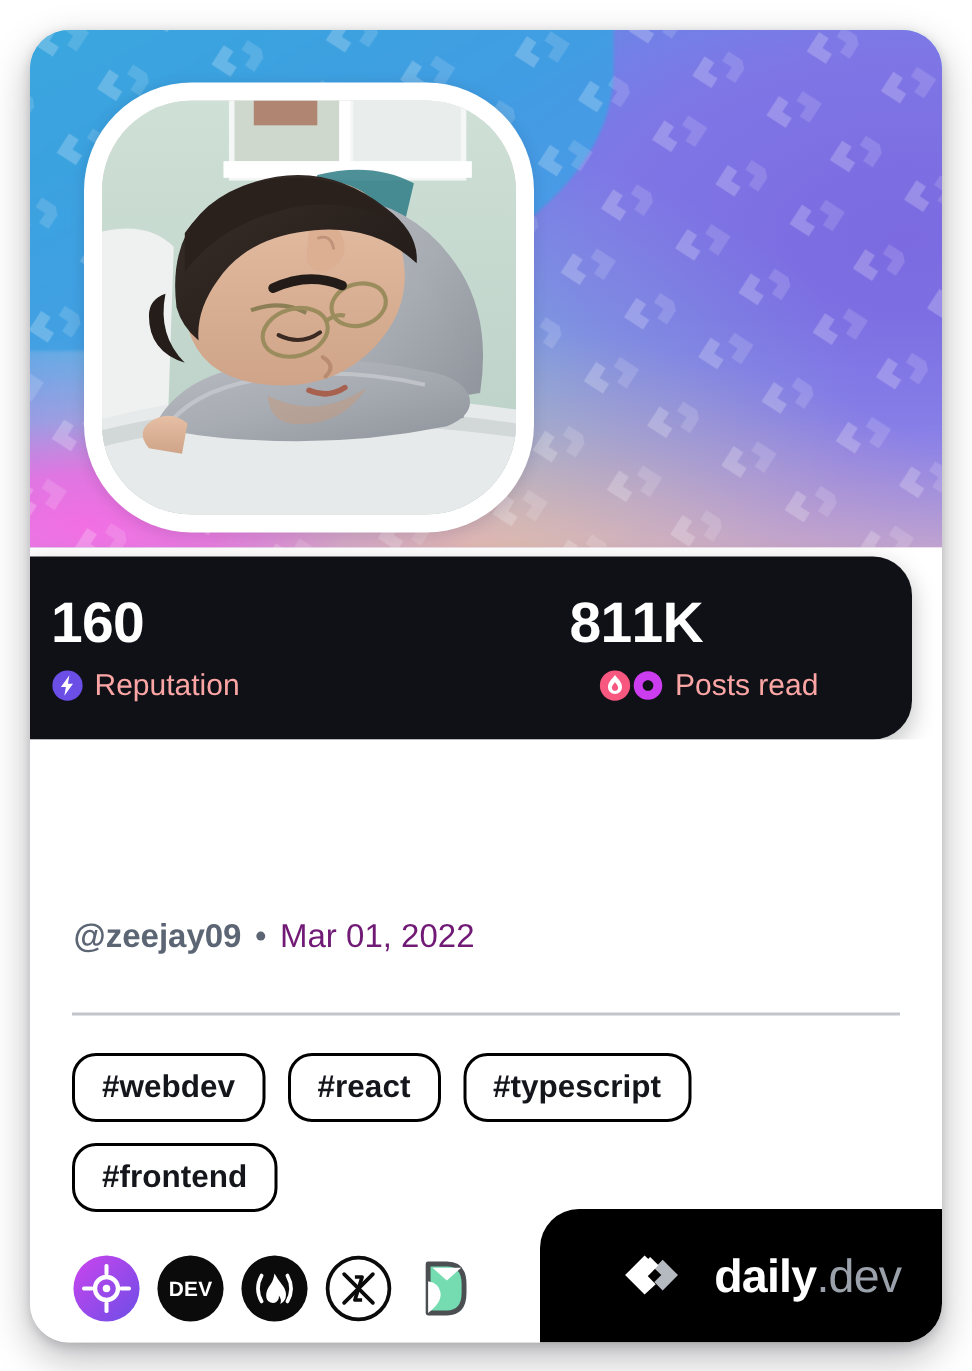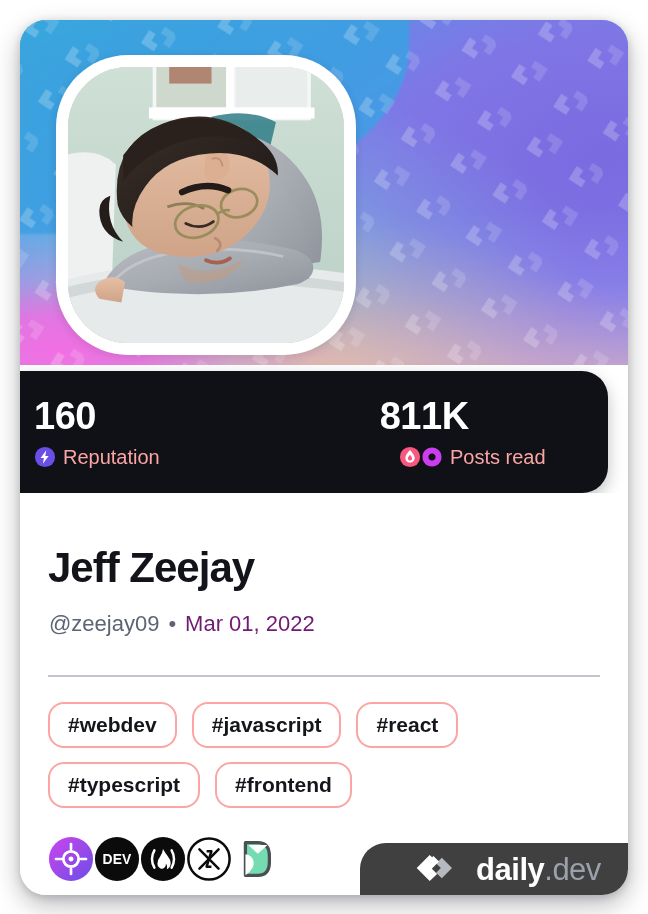--- a/index.html
+++ b/index.html
@@ -150,21 +150,21 @@
   }
   .meta {
     position: absolute;
     left: 29px; top: 120px;
     display: flex;
     align-items: baseline;
     gap: 9px;
     font-size: 22px;
     line-height: 1;
   }
-  .handle { color: #5c6574; }
+  .handle { color: #5c6574; font-weight: bold; }
   .dot-sep { color: #5c6574; font-size: 22px; }
   .joined { color: #701a75; }
 
   .divider {
     position: absolute;
     left: 28px; top: 182px;
     width: 552px;
     height: 2px;
     background: #c2c6cc;
   }
@@ -172,47 +172,48 @@
   
   .tags {
     position: absolute;
     left: 28px; top: 209px;
     width: 556px;
     display: flex;
     flex-wrap: wrap;
     gap: 14px 15px;
   }
   .tag {
-    border: 2px solid #fca5a5;
+    border: 2px solid #000000;
     border-radius: 16px;
     padding: 10px 18px 11px;
     font-size: 21px;
     font-weight: bold;
     color: #14161b;
     line-height: 1;
     background: #ffffff;
     white-space: nowrap;
   }
 
   
   .badges {
     position: absolute;
     left: 28px; top: 343px;
     display: flex;
     align-items: center;
+    gap: 10px;
   }
   .badge { width: 46px; height: 46px; display: block; flex: none; }
 
   
   .brand {
     position: absolute;
     right: 0; bottom: 0;
     width: 268px;
-    height: 52px;
-    background: #404040;
+    height: 89px;
+    background: #000000;
     border-top-left-radius: 26px;
     display: flex;
     align-items: center;
     justify-content: center;
     gap: 11px;
     padding-left: 26px;
   }
   .brand-logo { width: 52px; height: 34px; display: block; }
   .brand-text {
     font-size: 31px;
@@ -355,33 +356,31 @@
             <path d="M12 1.6 C18 1.6 22.4 6.3 22.4 12 C22.4 17.7 18 22.4 12 22.4 C6 22.4 1.6 17.7 1.6 12 C1.6 6.3 6 1.6 12 1.6 Z M12 8.1 C9.8 8.1 8.1 9.8 8.1 12 C8.1 14.2 9.8 15.9 12 15.9 C14.2 15.9 15.9 14.2 15.9 12 C15.9 9.8 14.2 8.1 12 8.1 Z" fill="#cc3df0" fill-rule="evenodd"></path>
           </svg>
           <span class="stat-label">Posts read</span>
         </div>
       </div>
 
     </div>
 
     <div class="body">
 
-      <div class="name">Jeff Zeejay</div>
 
       <div class="meta">
         <span class="handle">@zeejay09</span>
         <span class="dot-sep">•</span>
         <span class="joined">Mar 01, 2022</span>
       </div>
 
       <div class="divider"></div>
 
       <div class="tags">
         <span class="tag">#webdev</span>
-        <span class="tag">#javascript</span>
         <span class="tag">#react</span>
         <span class="tag">#typescript</span>
         <span class="tag">#frontend</span>
       </div>
 
       <div class="badges">
 
         <svg class="badge" viewBox="0 0 48 48" aria-hidden="true">
           <defs>
             <linearGradient id="tgt" x1="0" y1="0" x2="1" y2="1">

